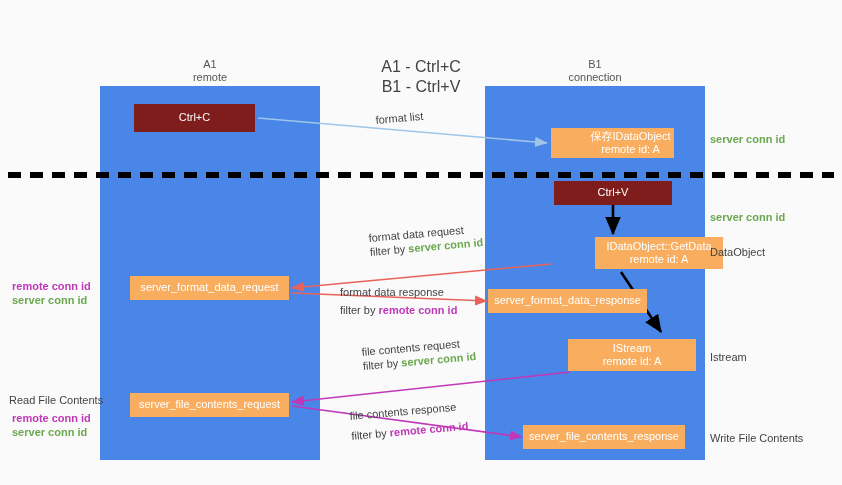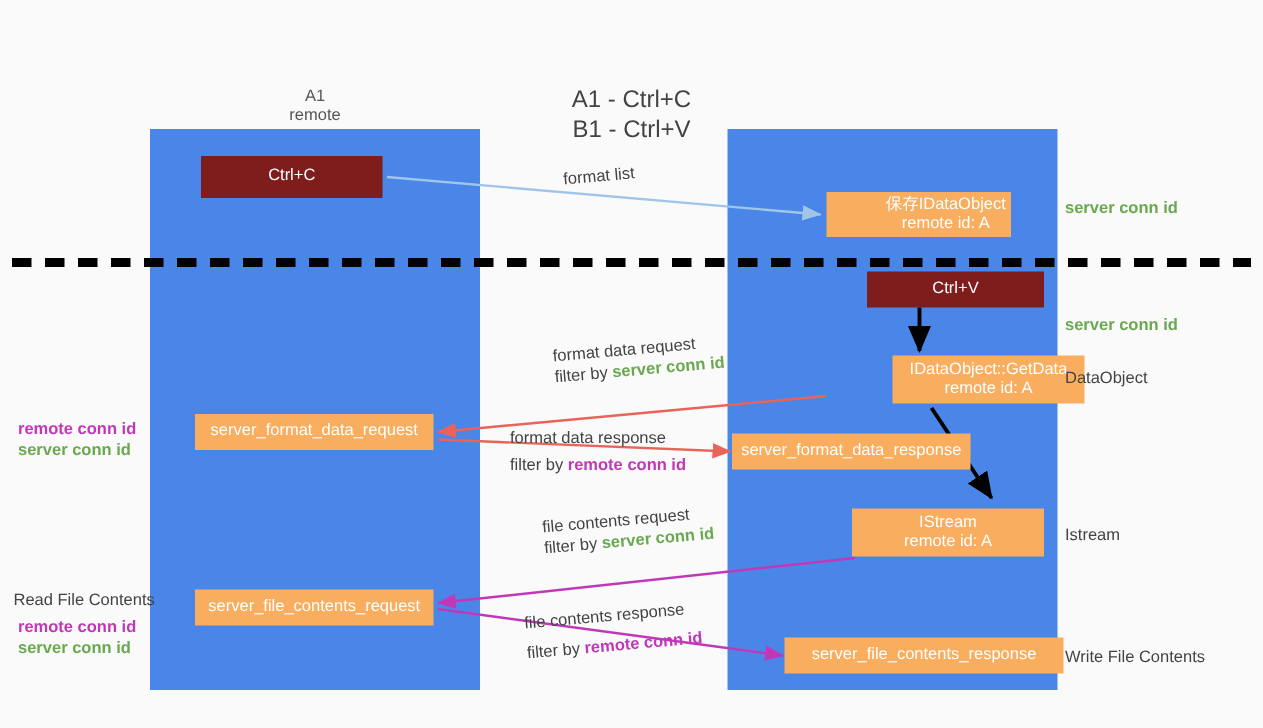--- a/index.html
+++ b/index.html
@@ -60,20 +60,24 @@
 
   <div class="abs title">
     <div>A1 - Ctrl+C</div>
     <div>B1 - Ctrl+V</div>
   </div>
 
   <div class="abs lane-head" style="left:100px;top:58px;width:220px;">
     <div>A1</div>
     <div>remote</div>
   </div>
+  <div class="abs lane-head" style="left:485px;top:58px;width:220px;">
+    <div>B1</div>
+    <div>connection</div>
+  </div>
 
   <div class="abs lane" style="left:100px;top:86px;width:220px;height:374px;"></div>
   <div class="abs lane" style="left:485px;top:86px;width:220px;height:374px;"></div>
 
   <svg class="overlay" viewBox="0 0 842 485">
     <defs>
       <marker id="ah-lblue" markerWidth="9" markerHeight="9" refX="7.5" refY="3.2" orient="auto" markerUnits="strokeWidth">
         <path d="M0,0 L8,3.2 L0,6.4 z" fill="#9fc5e8"></path>
       </marker>
       <marker id="ah-red" markerWidth="9" markerHeight="9" refX="7.5" refY="3.2" orient="auto" markerUnits="strokeWidth">
@@ -106,21 +110,21 @@
 
   <div class="abs node green" style="left:134px;top:104px;width:121px;height:28px;">
     <div>Ctrl+C</div>
   </div>
 
   <div class="abs node orange" style="left:551px;top:128px;width:123px;height:30px;padding-left:36px;">
     <div>保存IDataObject</div>
     <div class="l2">remote id: A</div>
   </div>
 
-  <div class="abs node green" style="left:554px;top:181px;width:118px;height:24px;margin-left:24px;">
+  <div class="abs node green" style="left:554px;top:181px;width:118px;height:24px;">
     <div>Ctrl+V</div>
   </div>
 
   <div class="abs node orange" style="left:551px;top:237px;width:128px;height:32px;margin-left:44px;">
     <div>IDataObject::GetData</div>
     <div class="l2">remote id: A</div>
   </div>
 
   <div class="abs node orange" style="left:130px;top:276px;width:159px;height:24px;">
     <div>server_format_data_request</div>
@@ -132,21 +136,21 @@
 
   <div class="abs node orange" style="left:568px;top:339px;width:128px;height:32px;">
     <div>IStream</div>
     <div class="l2">remote id: A</div>
   </div>
 
   <div class="abs node orange" style="left:130px;top:393px;width:159px;height:24px;">
     <div>server_file_contents_request</div>
   </div>
 
-  <div class="abs node orange" style="left:523px;top:425px;width:186px;height:24px;">
+  <div class="abs node orange" style="left:523px;top:425px;width:162px;height:24px;">
     <div>server_file_contents_response</div>
   </div>
 
   <div class="abs lbl lbl-rot" style="left:375px;top:113px;transform:rotate(-5deg);">format list</div>
 
   <div class="abs lbl-rot" style="left:368px;top:231px;transform:rotate(-5deg);">
     <div class="lbl">format data request</div>
     <div class="lbl"><span>filter by </span><span class="inline-g">server conn id</span></div>
   </div>
 

